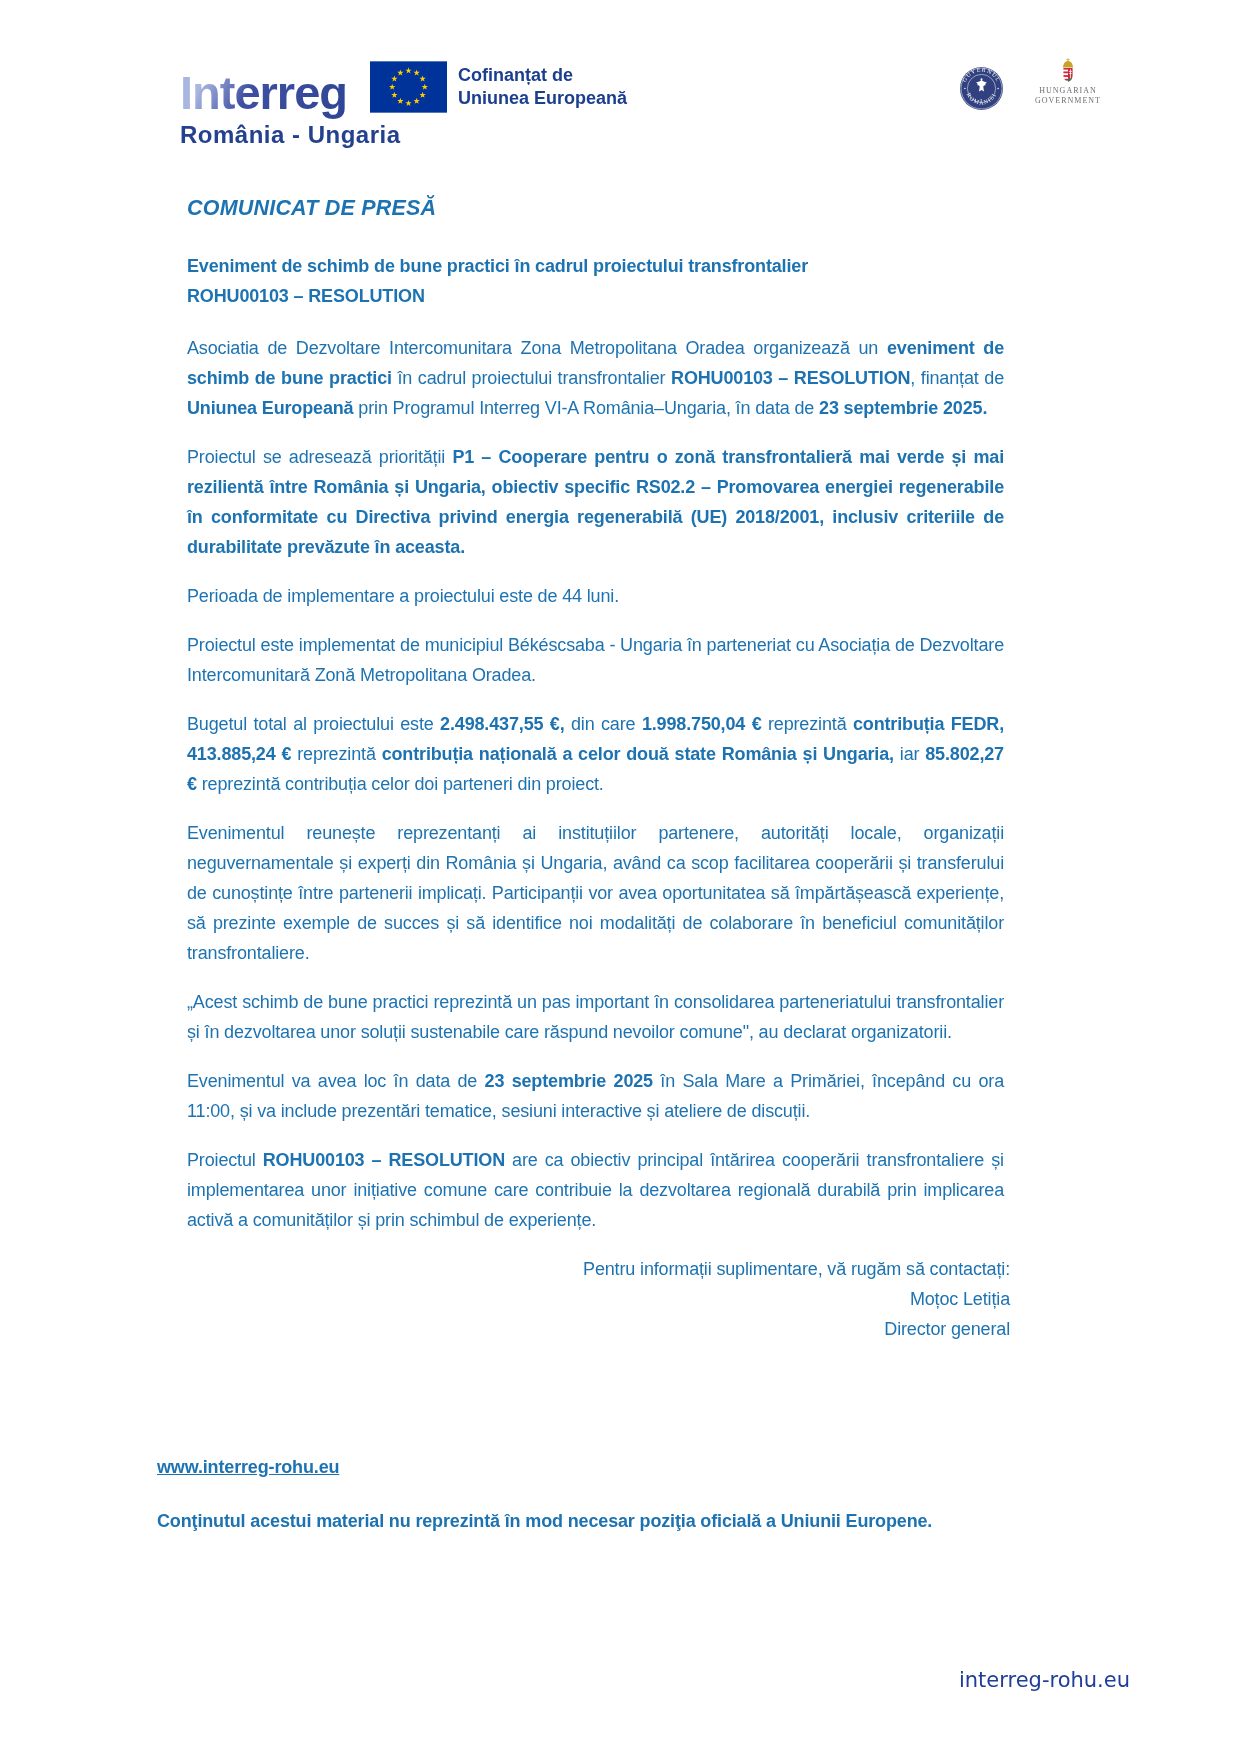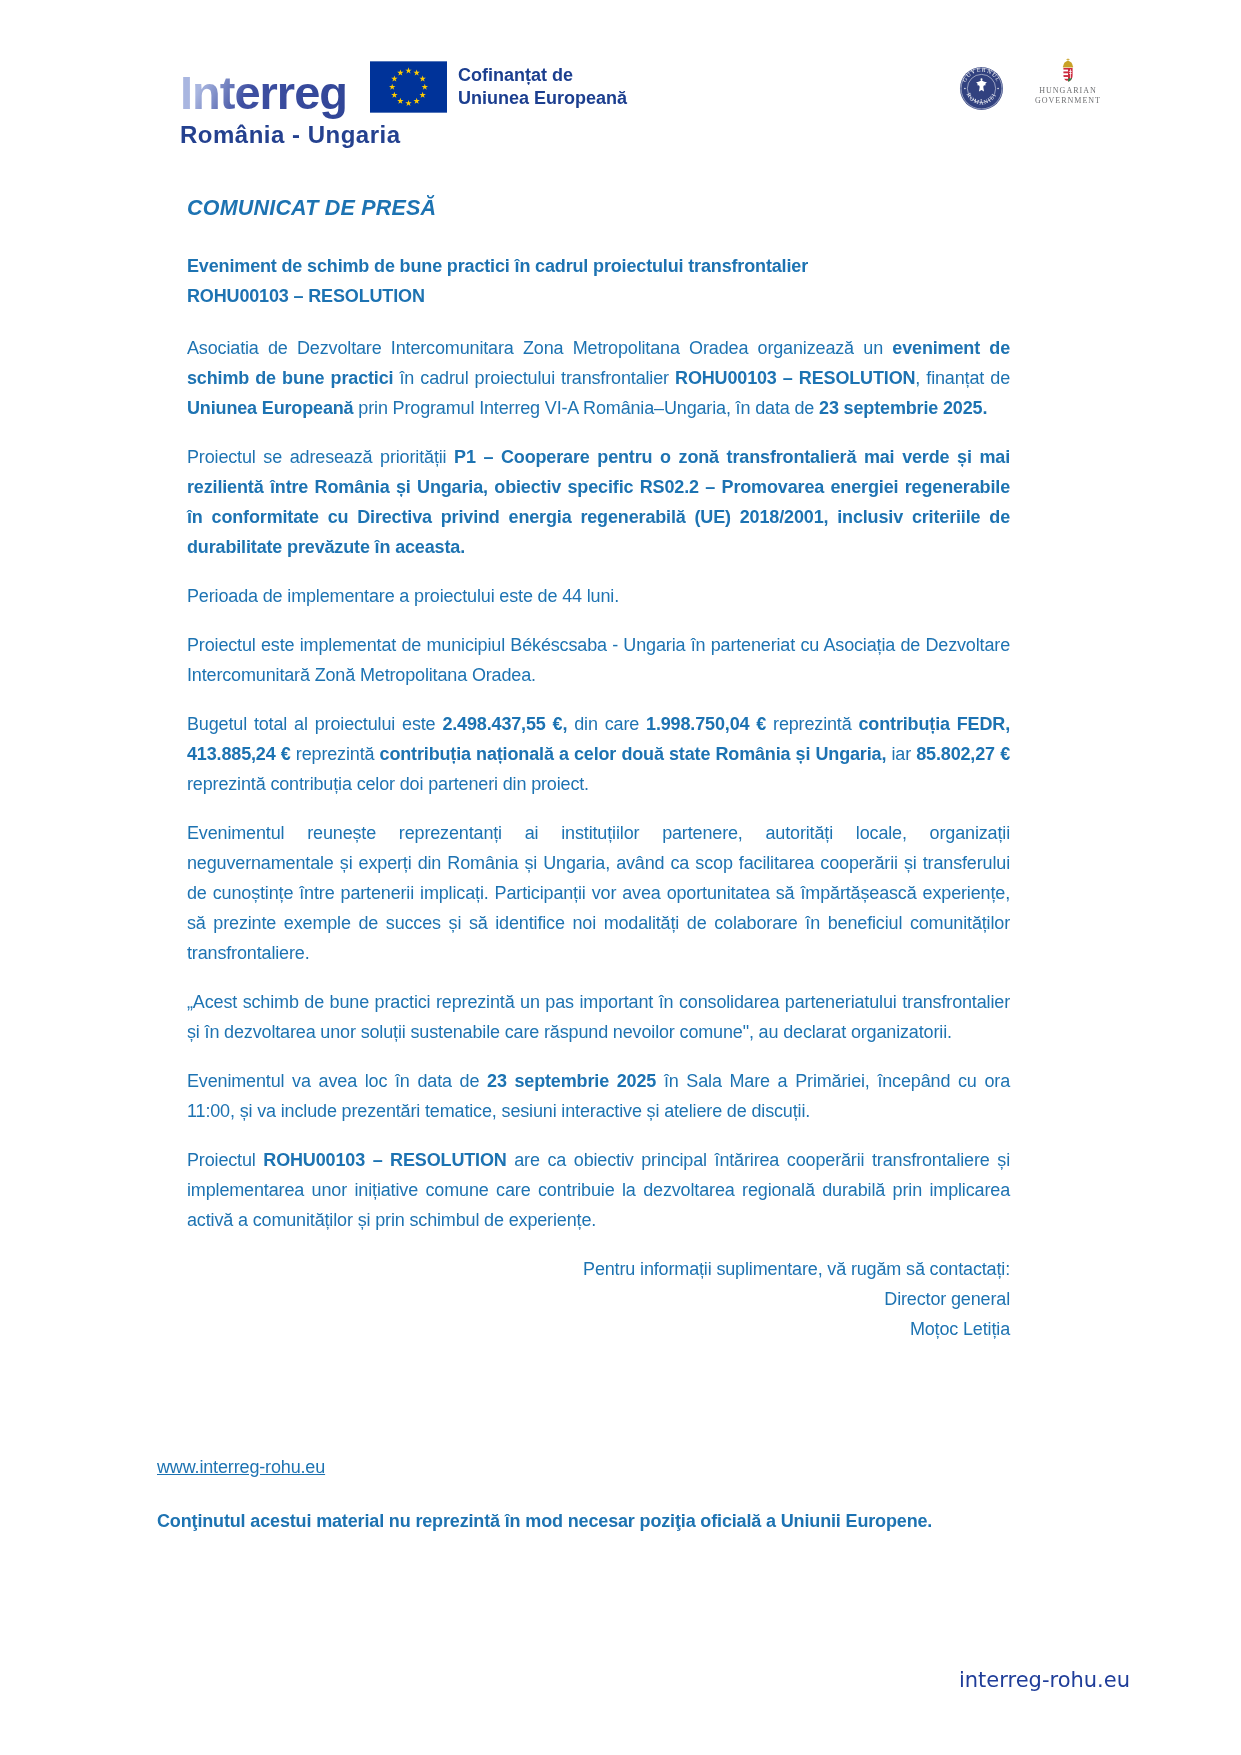--- a/index.html
+++ b/index.html
@@ -36,33 +36,33 @@
   .hu-gov svg { width: 26px; height: 26px; display: block; margin: 0 auto 2px auto; }
   .hu-gov-text { font-size: 8px; letter-spacing: 1px; color: #6d6e71; line-height: 10px; font-family: "Liberation Serif", serif; }
 
   
   .main {
     position: absolute; left: 187px; top: 193px; width: 823px;
     color: #1d73b2; font-size: 18px; line-height: 30px; letter-spacing: -0.15px;
   }
   .doc-title { font-size: 21.5px; font-weight: bold; letter-spacing: 0.2px; margin: 0 0 28px 0; font-style: italic; }
   .doc-subtitle { font-weight: bold; margin: 16px 0 22px 0; }
-  .para { text-align: justify; margin: 0 0 19px 0; }
+  .para { text-align: justify; margin: 0 6px 19px 0; }
   .b { font-weight: bold; }
   .contact { margin-top: 6px; }
   .contact-line { text-align: right; }
   .email-link { color: #1d73b2; text-decoration: underline; cursor: pointer; }
 
   
   .bottom {
     position: absolute; left: 157px; top: 1452px; width: 853px;
     color: #1d73b2; font-size: 18px; line-height: 30px; letter-spacing: -0.15px;
   }
   .website-link {
-    display: inline-block; font-weight: normal; text-decoration: underline;
+    display: inline-block; font-weight: bold; text-decoration: underline;
     color: #1d73b2; margin-bottom: 24px; cursor: pointer;
   }
   .disclaimer { font-weight: bold; text-align: justify; margin: 0; }
 
   
   .footer {
     position: absolute; right: 111px; top: 1668px;
     font-family: "DejaVu Sans", sans-serif;
     font-size: 21px; color: #1f3d99;
   }
@@ -167,22 +167,22 @@
         <p class="para"><span>Proiectul este implementat de municipiul Békéscsaba - Ungaria în parteneriat cu Asociația de Dezvoltare Intercomunitară Zonă Metropolitana Oradea.</span></p>
         <p class="para"><span>Bugetul total al proiectului este </span><span class="b">2.498.437,55 €,</span><span> din care </span><span class="b">1.998.750,04 €</span><span> reprezintă </span><span class="b">contribuția FEDR, 413.885,24 €</span><span> reprezintă </span><span class="b">contribuția națională a celor două state România și Ungaria,</span><span> iar </span><span class="b">85.802,27 €</span><span> reprezintă contribuția celor doi parteneri din proiect.</span></p>
         <p class="para"><span>Evenimentul reunește reprezentanți ai instituțiilor partenere, autorități locale, organizații neguvernamentale și experți din România și Ungaria, având ca scop facilitarea cooperării și transferului de cunoștințe între partenerii implicați. Participanții vor avea oportunitatea să împărtășească experiențe, să prezinte exemple de succes și să identifice noi modalități de colaborare în beneficiul comunităților transfrontaliere.</span></p>
         <p class="para"><span>„Acest schimb de bune practici reprezintă un pas important în consolidarea parteneriatului transfrontalier și în dezvoltarea unor soluții sustenabile care răspund nevoilor comune", au declarat organizatorii.</span></p>
         <p class="para"><span>Evenimentul va avea loc în data de </span><span class="b">23 septembrie 2025</span><span> în Sala Mare a Primăriei, începând cu ora 11:00, și va include prezentări tematice, sesiuni interactive și ateliere de discuții.</span></p>
         <p class="para"><span>Proiectul </span><span class="b">ROHU00103 – RESOLUTION</span><span> are ca obiectiv principal întărirea cooperării transfrontaliere și implementarea unor inițiative comune care contribuie la dezvoltarea regională durabilă prin implicarea activă a comunităților și prin schimbul de experiențe.</span></p>
       </div>
 
     <div class="contact">
       <div class="contact-line">Pentru informații suplimentare, vă rugăm să contactați:</div>
+      <div class="contact-line">Moțoc Letiția</div>
       <div class="contact-line">Director general</div>
-      <div class="contact-line">Moțoc Letiția</div>
     </div>
   </div>
 
   <div class="bottom">
     <a class="website-link">www.interreg-rohu.eu</a>
     <p class="disclaimer">Conţinutul acestui material nu reprezintă în mod necesar poziţia oficială a Uniunii Europene.</p>
   </div>
 
   <div class="footer">interreg-rohu.eu</div>
 

